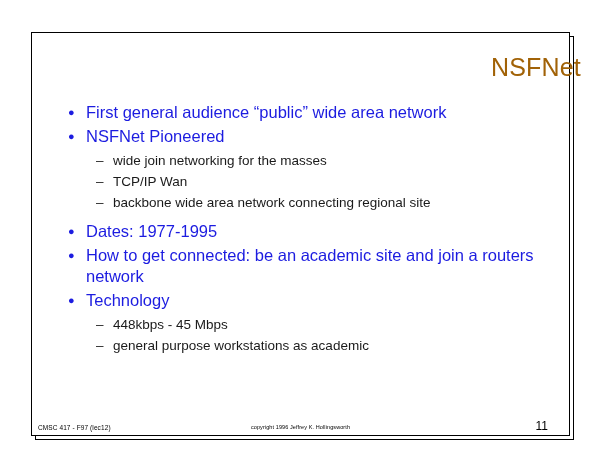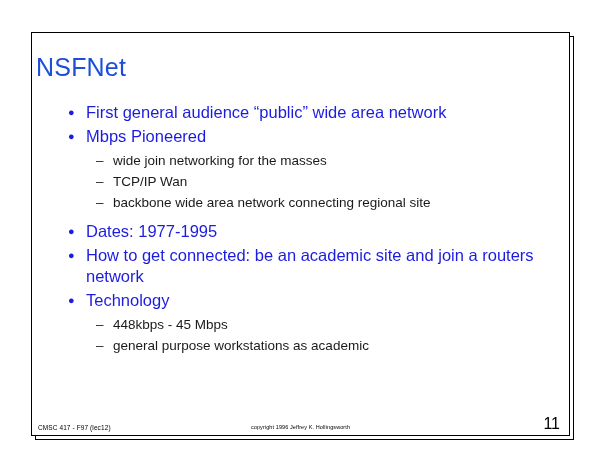--- a/index.html
+++ b/index.html
@@ -34,26 +34,26 @@
     width: 539px;
     height: 404px;
     border: 1px solid #000000;
     box-sizing: border-box;
     background: #ffffff;
   }
 
   
   #slide-title {
     position: absolute;
-    left: 4px;
+    left: 12px;
     top: 20px;
     width: 100%;
-    text-align: left;
+    text-align: right;
     font-size: 25px;
-    color: #1d4ed8;
+    color: #a16207;
     letter-spacing: 0.2px;
   }
 
   
   #bullet-list {
     position: absolute;
     left: 36px;
     top: 69px;
     right: 18px;
   }
@@ -125,43 +125,43 @@
     right: 0;
     bottom: 1px;
     text-align: center;
     font-size: 5.5px;
     color: #000000;
     letter-spacing: 0.1px;
     white-space: nowrap;
   }
   #footer-page {
     position: absolute;
-    right: 8px;
+    right: 20px;
     bottom: -2px;
-    font-size: 16px;
+    font-size: 12px;
     color: #000000;
   }
 </style>
 </head>
 <body>
 
 <div id="slide-shadow"></div>
 
 <div id="slide-frame">
 
   <div id="slide-title">NSFNet</div>
 
   <div id="bullet-list">
       <div class="bullet-row level-1">
         <span class="marker">●</span>
         <span class="bullet-text">First general audience “public” wide area network</span>
       </div>
       <div class="bullet-row level-1">
         <span class="marker">●</span>
-        <span class="bullet-text">Mbps Pioneered</span>
+        <span class="bullet-text">NSFNet Pioneered</span>
       </div>
       <div class="bullet-row level-2 gap-small">
         <span class="marker">–</span>
         <span class="bullet-text">wide join networking for the masses</span>
       </div>
       <div class="bullet-row level-2">
         <span class="marker">–</span>
         <span class="bullet-text">TCP/IP Wan</span>
       </div>
       <div class="bullet-row level-2">

